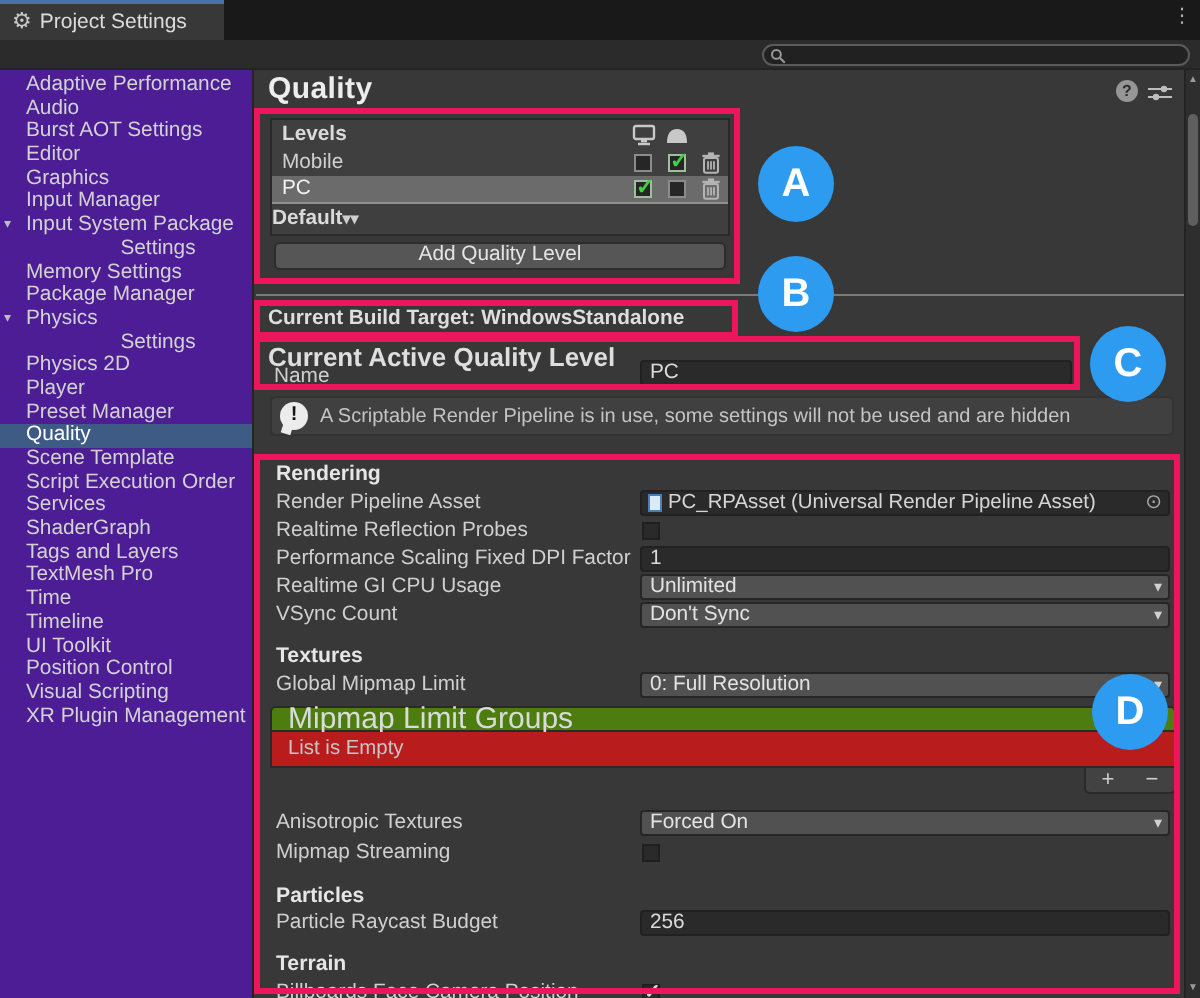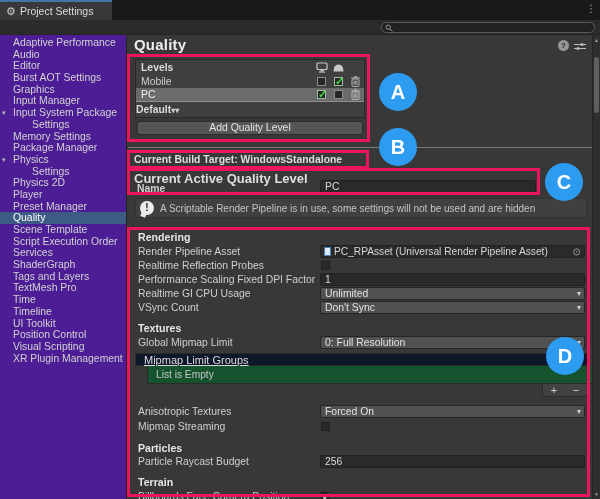--- a/index.html
+++ b/index.html
@@ -11,21 +11,21 @@
   .gear{font-size:11px;color:#c9c9c9;line-height:1;}
   .tb-kebab{position:absolute;right:4px;top:4px;font-size:10px;color:#b5b5b5;line-height:1;}
 
   
   .toolbar{position:absolute;left:0;top:20px;width:600px;height:15px;background:#2b2b2b;border-bottom:1px solid #232323;box-sizing:border-box;}
   .search{position:absolute;left:381px;top:2px;width:214px;height:11px;background:#212121;border:1px solid #5a5a5a;border-radius:6px;box-sizing:border-box;display:flex;align-items:center;padding-left:3px;}
 
   
   .sidebar{position:absolute;left:0;top:35px;width:127px;bottom:0;background:#4c1d95;border-right:1px solid #242424;box-sizing:border-box;padding-top:2px;}
   .side-item{height:11.7px;line-height:11.8px;font-size:10.4px;padding-left:13px;color:#d2d2d2;white-space:nowrap;position:relative;}
-  .side-item.child{padding-left:32px;}
+  .side-item.child{padding-left:32px;text-align:center;}
   .side-item.selected{background:#3e5b85;color:#ffffff;}
   .side-item .fold{position:absolute;left:2px;top:0px;font-size:7px;color:#bdbdbd;}
 
   
   .main{position:absolute;left:128px;top:35px;width:464px;bottom:0;}
   .page-title{position:absolute;left:6px;top:1px;font-size:15px;font-weight:bold;color:#ededed;letter-spacing:.2px;}
   .hdr-ic{position:absolute;top:5px;font-size:9px;color:#bdbdbd;}
   .help-ic{left:430px;width:11px;height:11px;border-radius:50%;background:#969696;color:#2a2a2a;font-weight:bold;text-align:center;line-height:11px;font-size:8px;}
   .preset-ic{left:446px;top:7px;}
   .kebab-ic{left:462px;top:4px;font-size:10px;color:#bdbdbd;}
@@ -42,21 +42,21 @@
   .mini-dd{font-size:8px;color:#cfcfcf;}
   .cb{width:9px;height:9px;border:1px solid #8c8c8c;background:#262626;box-sizing:border-box;position:relative;font-size:11px;line-height:7px;font-weight:bold;color:#3fd43f;text-align:center;overflow:visible;}
   .cb.checked{border-color:#9fbf9f;}
   .cb.gray{border-color:#1f1f1f;background:#2a2a2a;color:#dadada;font-size:10px;}
   .add-btn{position:absolute;left:9px;top:86px;width:226px;height:14px;background:#565656;border:1px solid #2d2d2d;border-radius:3px;box-sizing:border-box;font-size:10.4px;color:#e4e4e4;text-align:center;line-height:12px;}
 
   .hdiv{position:absolute;left:0;top:112px;width:464px;height:1px;background:#7a7a7a;}
 
   .build-target{position:absolute;left:6px;top:119px;font-size:10.4px;font-weight:bold;color:#dedede;white-space:nowrap;}
   .active-hdr{position:absolute;left:6px;top:136px;font-size:13px;font-weight:bold;color:#dedede;}
-  .name-label{position:absolute;left:9px;top:148px;font-size:10.4px;color:#cfcfcf;font-weight:bold;}
+  .name-label{position:absolute;left:9px;top:148px;font-size:10.4px;color:#cfcfcf;}
   .tfield{position:absolute;background:#2a2a2a;border:1px solid #212121;border-radius:2px;box-sizing:border-box;font-size:10.4px;color:#dadada;padding:0 4px;line-height:11px;white-space:nowrap;overflow:hidden;}
   .name-field{left:192px;top:145px;width:216px;height:13px;}
 
   
   .warnbox{position:absolute;left:7px;top:163px;width:452px;height:20px;background:#404040;border:1px solid #333;border-radius:3px;box-sizing:border-box;display:flex;align-items:center;gap:6px;padding-left:4px;}
   .warn-ic{width:14px;height:14px;border-radius:50%;background:#ececec;color:#141414;font-weight:bold;font-size:10px;text-align:center;line-height:14px;position:relative;flex:0 0 auto;}
   .warn-ic::after{content:"";position:absolute;left:1px;bottom:-2px;width:5px;height:5px;background:#ececec;transform:rotate(18deg);}
   .warn-text{font-size:10px;color:#c4c4c4;white-space:nowrap;}
 
   
@@ -67,22 +67,22 @@
   .field{background:#2a2a2a;border:1px solid #212121;border-radius:2px;font-size:10.4px;color:#dadada;padding:0 4px;line-height:11px;height:13px;box-sizing:border-box;}
   .dropdown{background:#515151;border:1px solid #262626;border-radius:2px;font-size:10.4px;color:#e2e2e2;padding:0 4px;line-height:11px;height:13px;box-sizing:border-box;position:relative;}
   .dd-arrow{position:absolute;right:3px;top:2px;font-size:8px;color:#d0d0d0;line-height:1;}
   .objfield{background:#2a2a2a;border:1px solid #212121;border-radius:2px;height:13px;box-sizing:border-box;display:flex;align-items:center;gap:3px;padding:0 3px;position:relative;}
   .asset-ic{width:7px;height:9px;background:#dce9f7;border:1px solid #4a7fb5;box-sizing:border-box;flex:0 0 auto;}
   .objtext{font-size:10.2px;color:#d6d6d6;white-space:nowrap;overflow:hidden;flex:1;}
   .picker{font-size:10px;color:#a8a8a8;line-height:1;flex:0 0 auto;}
   .fcb{position:absolute;left:193px;top:2px;}
 
   
-  .rl-head{position:absolute;left:7px;top:318px;width:453px;height:13px;background:#0f172a;border:1px solid #2a2a2a;border-radius:3px 3px 0 0;box-sizing:border-box;font-size:11px;color:#dadada;line-height:12px;padding-left:8px;text-decoration:underline;}
-  .rl-body{position:absolute;left:19px;top:331px;width:453px;height:18px;background:#14532d;border:1px solid #2a2a2a;border-top:none;box-sizing:border-box;font-size:10.2px;color:#c6c6c6;line-height:17px;padding-left:8px;}
+  .rl-head{position:absolute;left:7px;top:318px;width:453px;height:13px;background:#4d7c0f;border:1px solid #2a2a2a;border-radius:3px 3px 0 0;box-sizing:border-box;font-size:15px;color:#dadada;line-height:12px;padding-left:8px;}
+  .rl-body{position:absolute;left:7px;top:331px;width:453px;height:18px;background:#b91c1c;border:1px solid #2a2a2a;border-top:none;box-sizing:border-box;font-size:10.2px;color:#c6c6c6;line-height:17px;padding-left:8px;}
   .rl-foot{position:absolute;left:414px;top:349px;width:46px;height:13px;background:#424242;border:1px solid #2a2a2a;border-top:none;border-radius:0 0 3px 3px;box-sizing:border-box;display:flex;justify-content:space-around;align-items:center;}
   .rl-foot span{font-size:11px;color:#cfcfcf;line-height:1;}
 
   
   .scrollbar{position:absolute;right:0;top:35px;width:8px;bottom:0;background:#2e2e2e;border-left:1px solid #242424;box-sizing:border-box;}
   .sb-arrow{position:absolute;left:0;width:7px;text-align:center;font-size:5px;color:#9a9a9a;line-height:6px;}
   .sb-thumb{position:absolute;left:1px;top:22px;width:5px;height:56px;background:#5f5f5f;border-radius:3px;}
 
   
   .ann-box{position:absolute;border:3px solid #ed155c;box-sizing:border-box;pointer-events:none;}
@@ -107,22 +107,22 @@
         <circle cx="3.2" cy="3.2" r="2.2" fill="none" stroke="#9a9a9a" stroke-width="1"></circle>
         <line x1="5" y1="5" x2="7.4" y2="7.4" stroke="#9a9a9a" stroke-width="1"></line>
       </svg>
     </div>
   </div>
 
   <div class="sidebar">
     <div>
         <div class="side-item"><span>Adaptive Performance</span></div>
         <div class="side-item"><span>Audio</span></div>
+        <div class="side-item"><span>Burst AOT Settings</span></div>
         <div class="side-item"><span>Editor</span></div>
-        <div class="side-item"><span>Burst AOT Settings</span></div>
         <div class="side-item"><span>Graphics</span></div>
         <div class="side-item"><span>Input Manager</span></div>
         <div class="side-item"><span class="fold">▾</span><span>Input System Package</span></div>
         <div class="side-item child"><span>Settings</span></div>
         <div class="side-item"><span>Memory Settings</span></div>
         <div class="side-item"><span>Package Manager</span></div>
         <div class="side-item"><span class="fold">▾</span><span>Physics</span></div>
         <div class="side-item child"><span>Settings</span></div>
         <div class="side-item"><span>Physics 2D</span></div>
         <div class="side-item"><span>Player</span></div>

